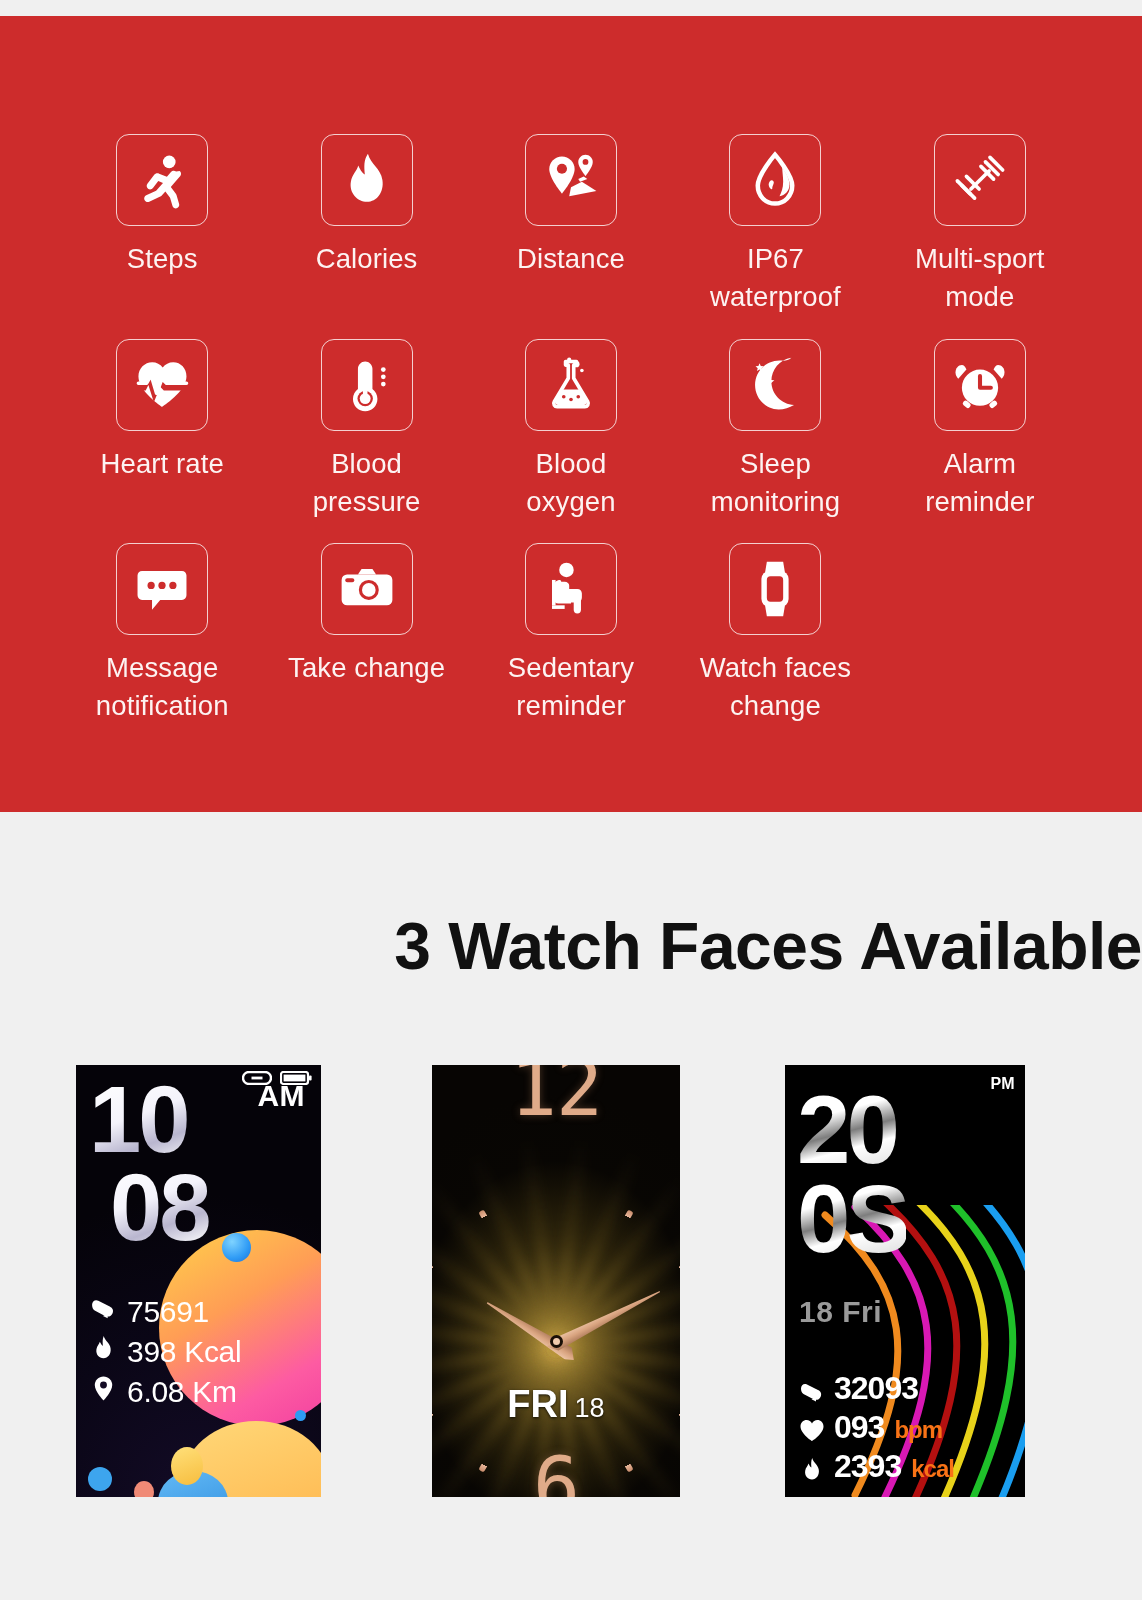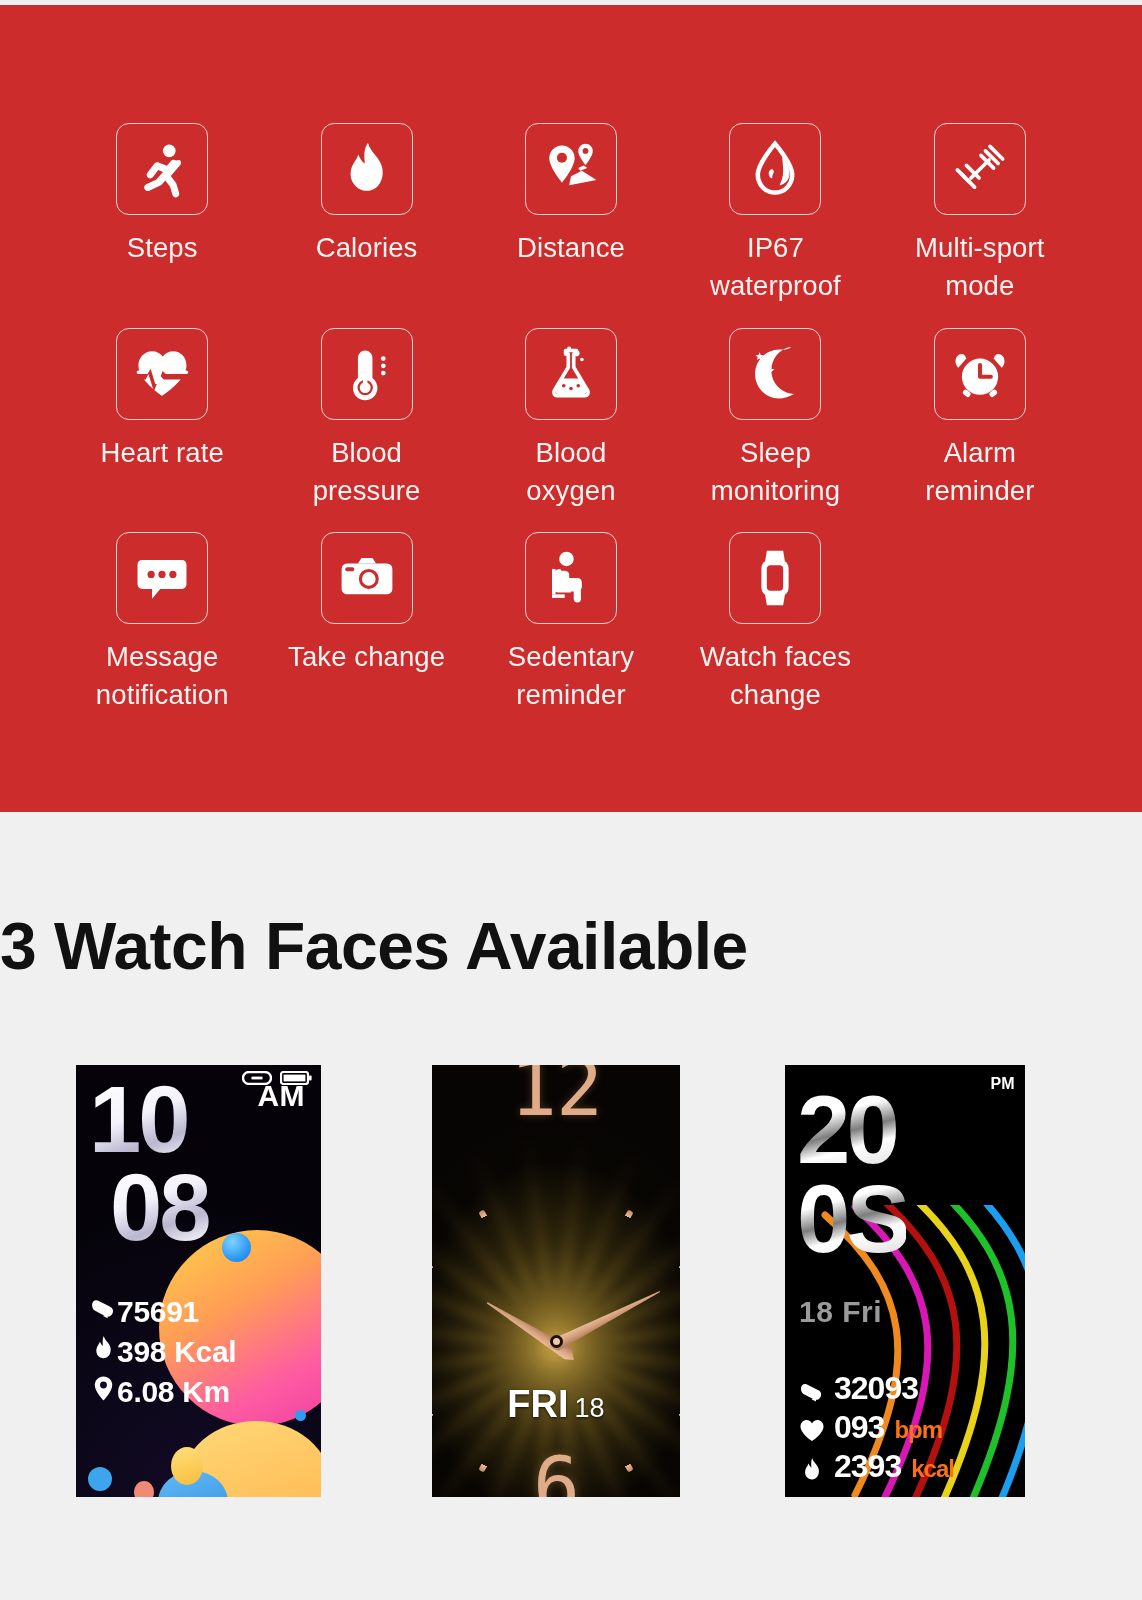--- a/index.html
+++ b/index.html
@@ -4,21 +4,21 @@
 <style>
   * { margin:0; padding:0; box-sizing:border-box; }
   html,body{ background:#f0f0f0; }
   body{
     width:1142px; height:1600px; position:relative; overflow:hidden;
     font-family:"Liberation Sans","DejaVu Sans",sans-serif;
   }
 
   
   #feature-panel{
-    position:absolute; left:0; top:5px; width:1142px; height:833px;
+    position:absolute; left:0; top:16px; width:1142px; height:833px;
     background:#cd2c2c;
   }
   #feature-grid{
     position:absolute; left:0; top:0; width:1142px; height:812px;
     display:grid;
     grid-template-columns:repeat(5,1fr);
     grid-template-rows:repeat(3,1fr);
     padding:118px 60px 80px 60px;
     column-gap:0; row-gap:0;
   }
@@ -43,21 +43,21 @@
     white-space:pre-line;
   }
 
   
   #faces-section{
     position:absolute; left:0; top:812px; width:1142px; height:788px;
     background:#f0f0f0;
   }
   #faces-title{
     position:absolute; left:0; top:96px; width:1142px;
-    text-align:left;
+    text-align:right;
     font-size:66px;
     font-weight:bold;
     color:#111;
     letter-spacing:-0.5px;
     font-family:"Liberation Sans","DejaVu Sans",sans-serif;
   }
   #faces-row{
     position:absolute; left:0; top:253px; width:1142px; height:435px;
   }
   .watch-face{
@@ -130,22 +130,22 @@
   .f1-hh{ padding-left:4px; }
   .f1-mm{ padding-left:25px; margin-top:11px; }
   .f1-ampm{
     position:absolute; right:16px; top:14px;
     color:#fff; font-size:30px; font-weight:bold; letter-spacing:.4px;
   }
   .f1-stats{
     position:absolute; left:14px; bottom:82px; width:220px;
   }
   .f1-stat{
-    display:flex; margin-bottom:6px;
-    color:#fff; font-size:30px; font-weight:bold; letter-spacing:-.3px;
+    display:flex; gap:10px; margin-bottom:6px;
+    color:#fff; font-size:30px; font-weight:normal; letter-spacing:-.3px;
   }
   .f1-stat svg{ width:27px; height:27px; flex:none; }
 
   
   .f2-bg{
     position:absolute; inset:0;
     background:
       radial-gradient(ellipse 78% 58% at 50% 64%, rgba(120,98,32,.95) 0%, rgba(62,50,14,.75) 38%, rgba(12,9,3,.2) 72%, rgba(0,0,0,0) 100%),
       #070503;
   }

